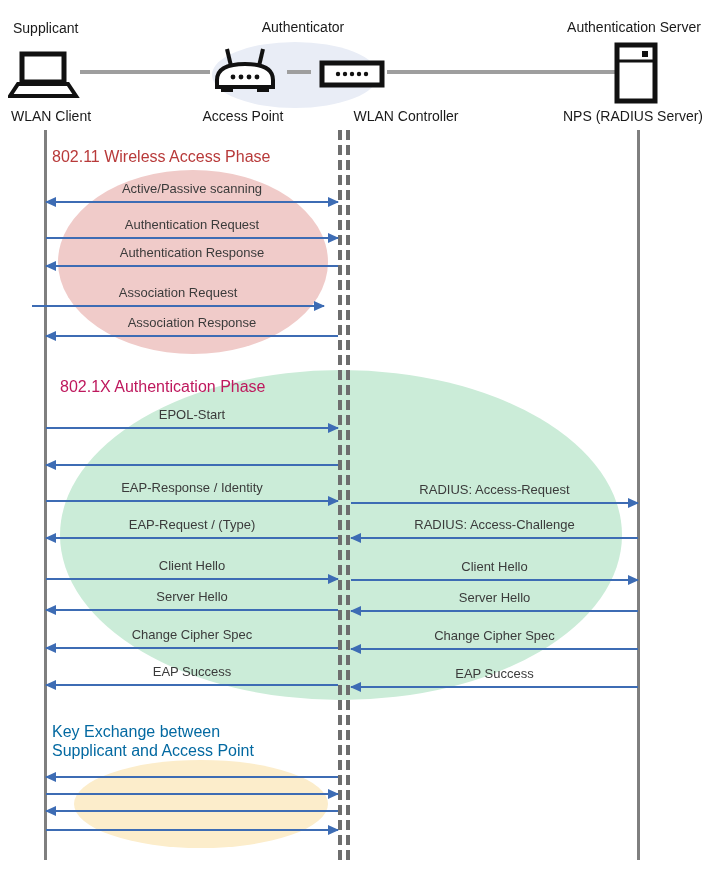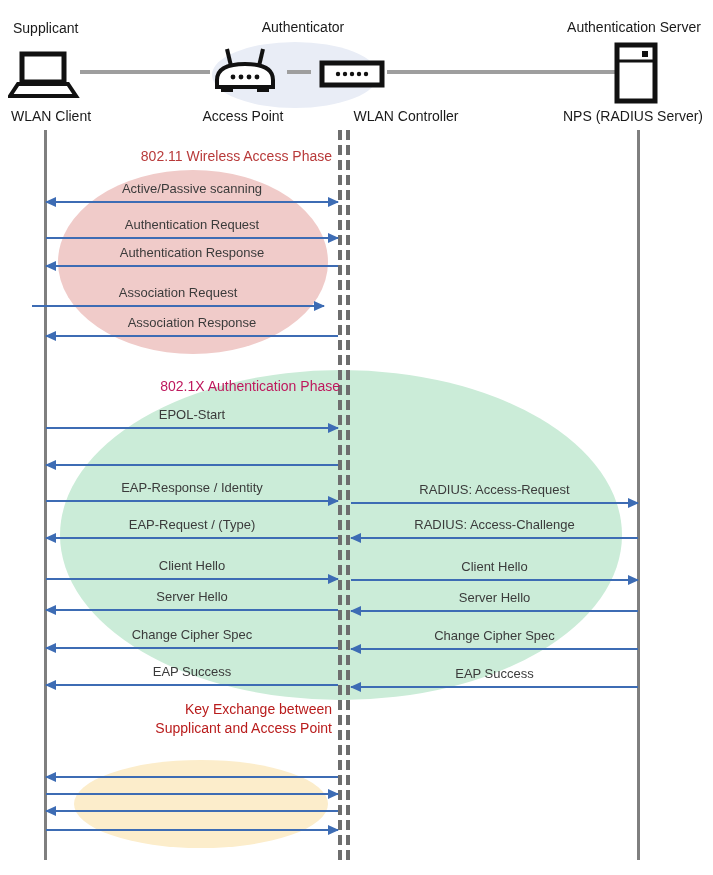--- a/index.html
+++ b/index.html
@@ -28,25 +28,25 @@
   .icon-server{left:614px;top:42px;}
 
   .lifeline{position:absolute;top:130px;height:730px;width:3px;background:#7F7F7F;z-index:2;}
   .lifeline-client{left:44px;}
   .lifeline-server{left:637px;}
   .dashline{position:absolute;top:130px;height:730px;width:4px;z-index:2;
             background:repeating-linear-gradient(to bottom,#6E6E6E 0 10px,transparent 10px 15px);}
   .dashline-1{left:338px;}
   .dashline-2{left:346px;}
 
-  .phase-title{position:absolute;width:280px;text-align:right;font-size:14px;
+  .phase-title{position:absolute;width:280px;text-align:left;font-size:16px;
                line-height:19px;z-index:3;white-space:nowrap;}
   .phase-title-p1{left:52px;top:147px;color:#B83A3A;}
   .phase-title-p2{left:60px;top:377px;color:#be185d;}
-  .phase-title-p3{left:52px;top:700px;color:#b91c1c;}
+  .phase-title-p3{left:52px;top:722px;color:#0369a1;}
 
   .msg{position:absolute;height:24px;z-index:3;}
   .msg-line{position:absolute;left:0;right:0;bottom:0;height:2px;background:#3D6CB4;}
   .msg-label{position:absolute;left:0;right:0;bottom:7px;text-align:center;
              font-size:13px;color:#3B3B3B;white-space:nowrap;}
   .head{position:absolute;width:0;height:0;bottom:-4px;
         border-top:5px solid transparent;border-bottom:5px solid transparent;}
   .head-right{right:-1px;border-left:11px solid #3D6CB4;}
   .head-left{left:-1px;border-right:11px solid #3D6CB4;}
 </style>

